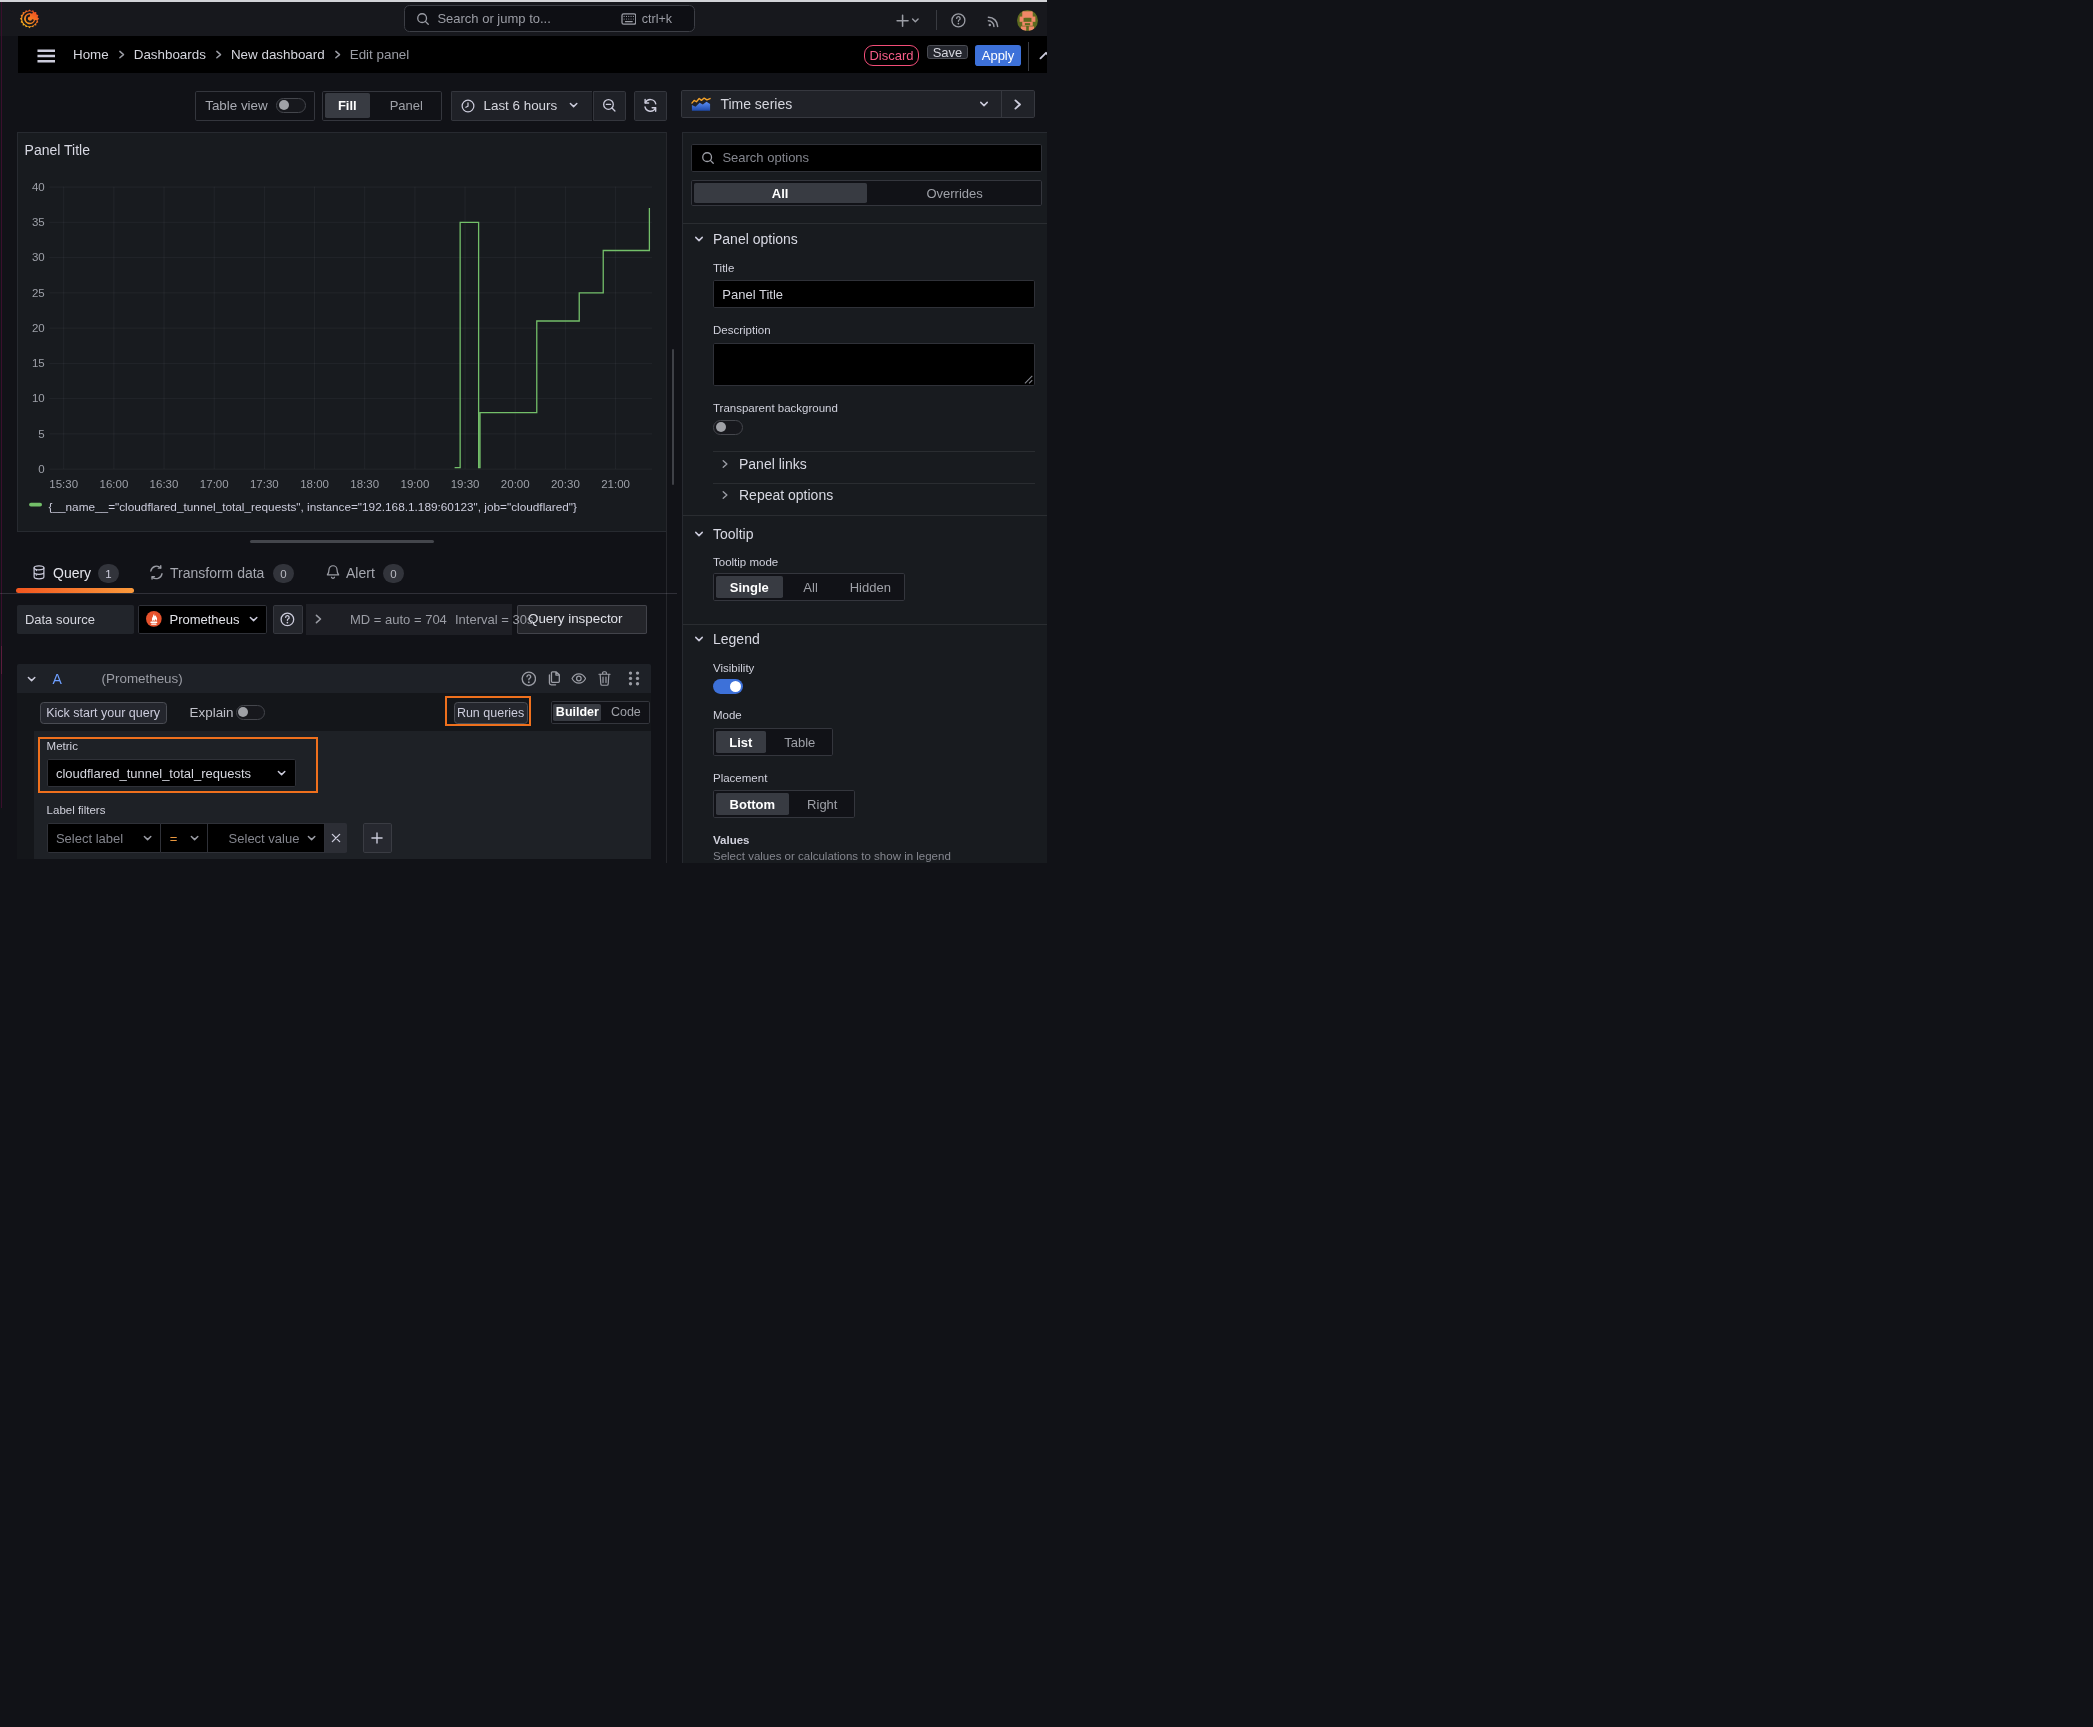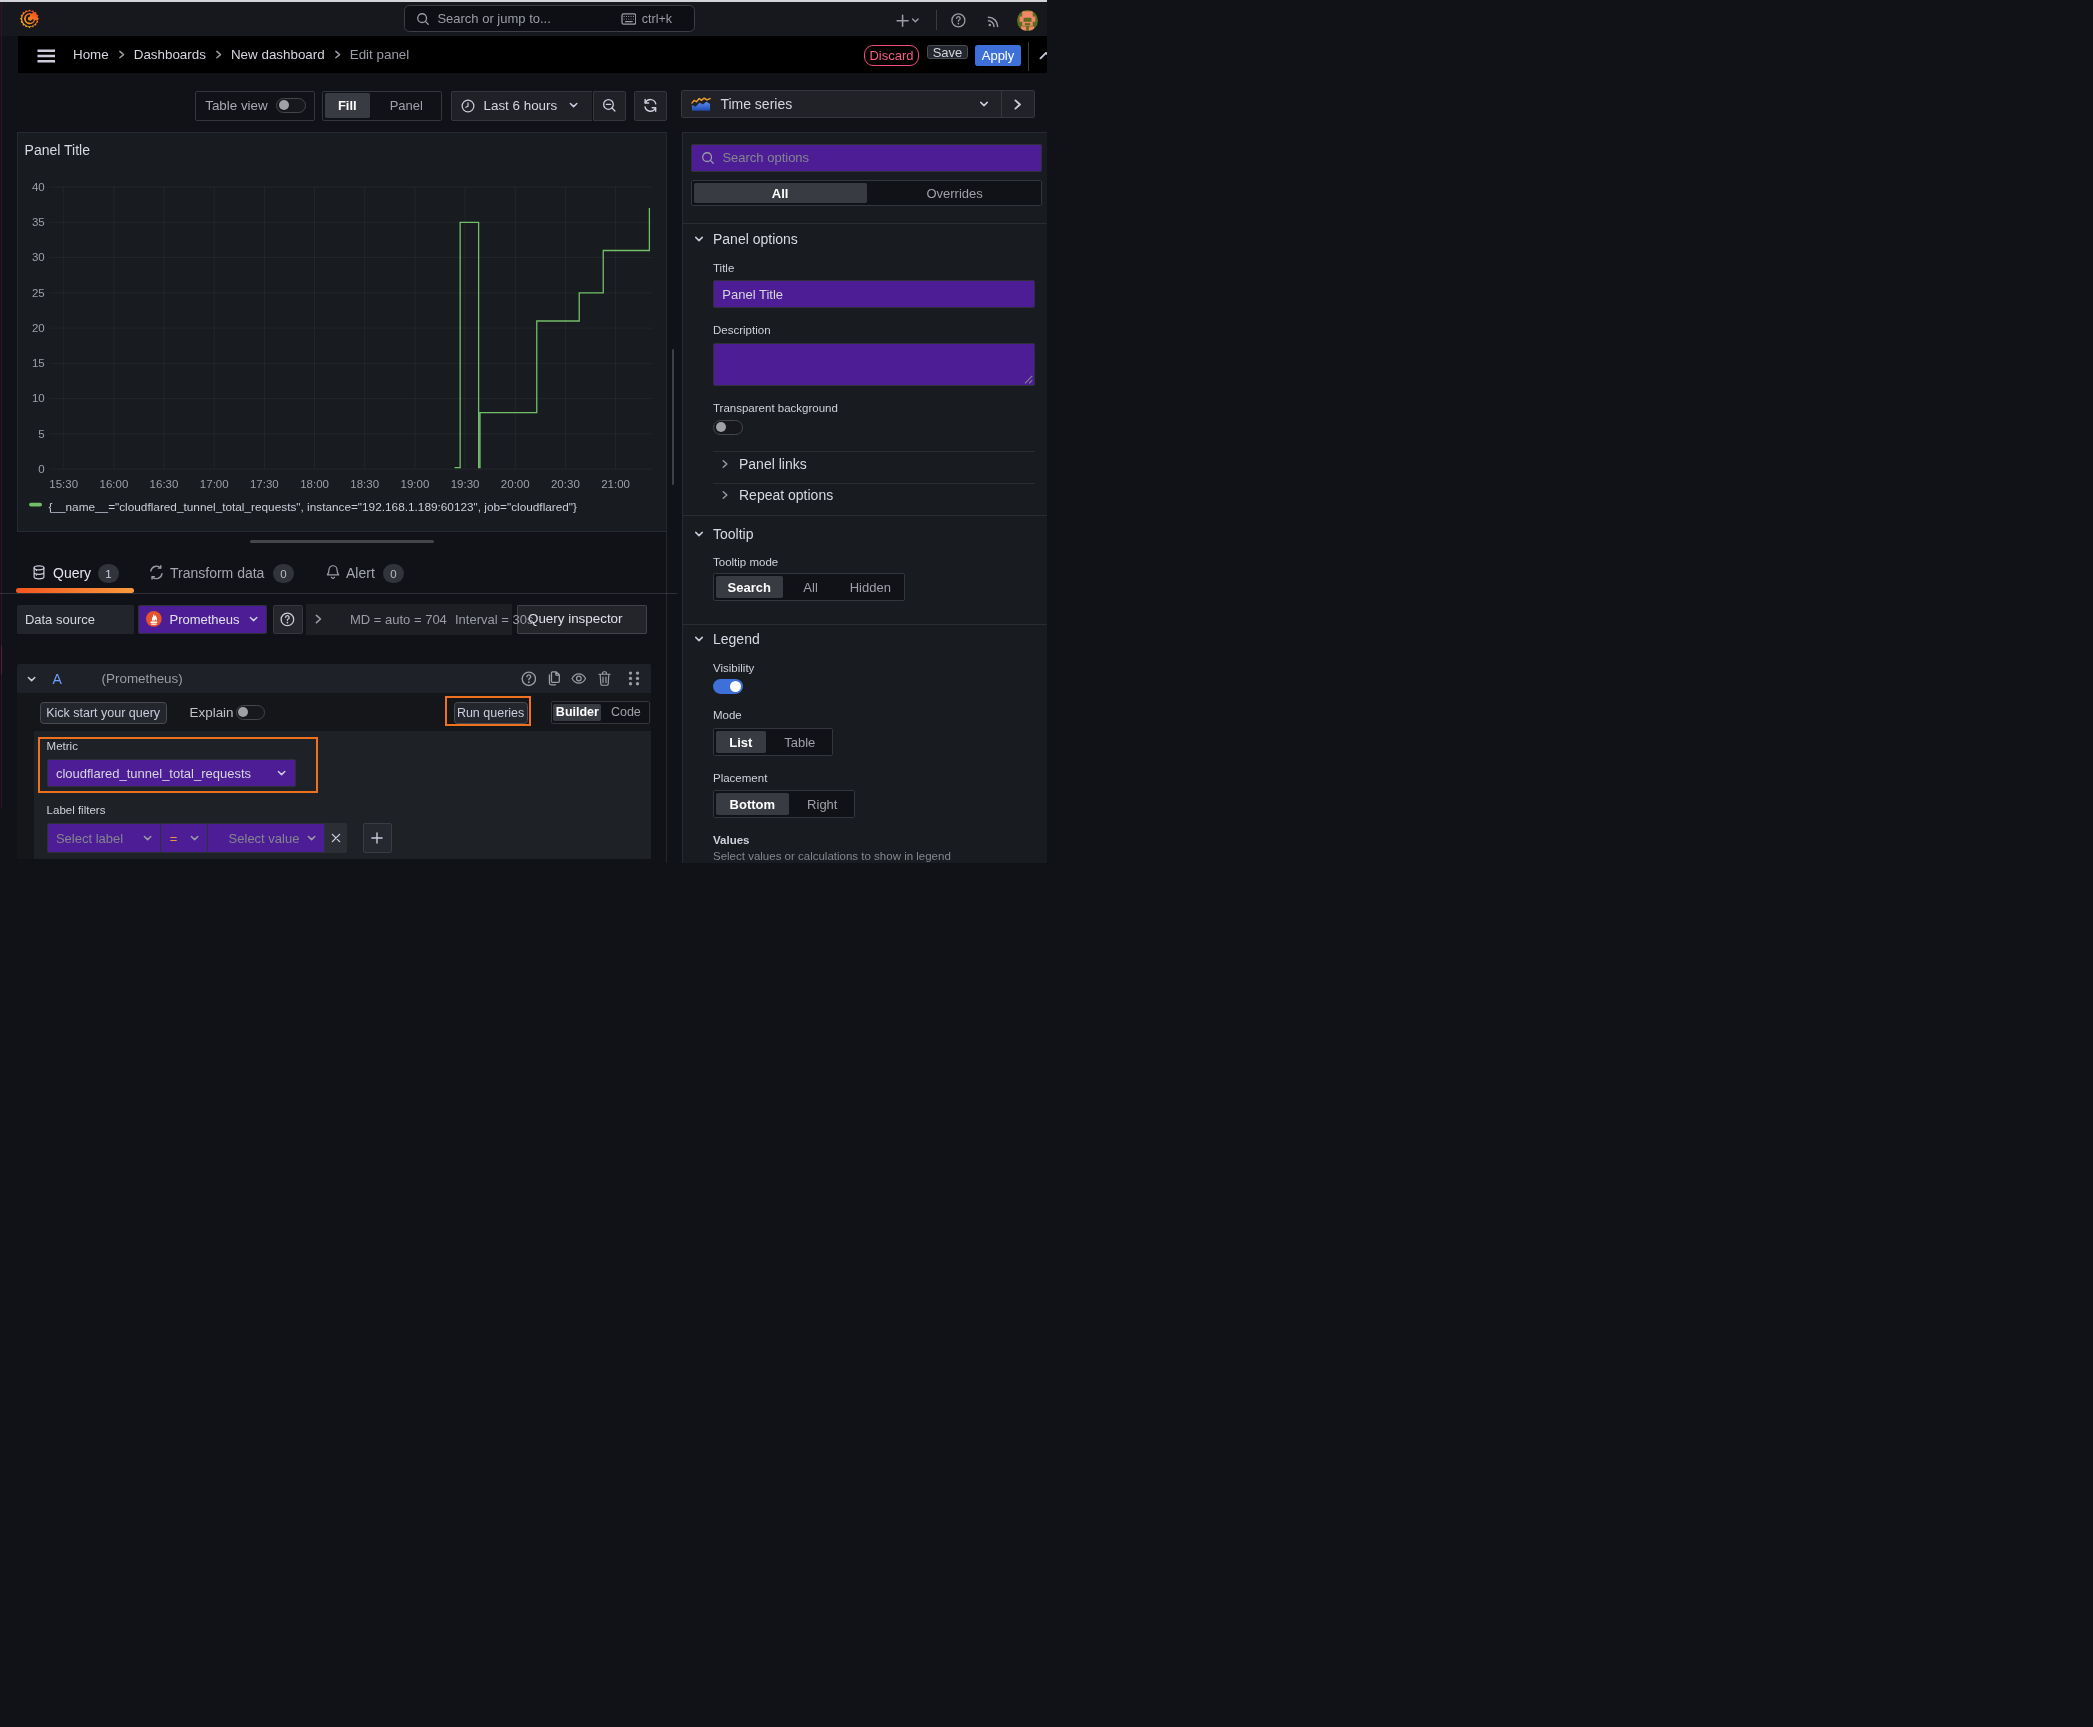--- a/index.html
+++ b/index.html
@@ -1,21 +1,21 @@
 <!DOCTYPE html>
 <html style="font-size:14.8px"><head><meta charset="utf-8">
 <style>
 *{margin:0;padding:0;box-sizing:border-box}
 html,body{width:1047px;height:864px;background:#111217;font-family:"Liberation Sans",sans-serif;overflow:hidden}
 body{position:relative}
 .abs{position:absolute !important}
 .ic{stroke:#9b9da5;stroke-width:1.5;fill:none;stroke-linecap:round;stroke-linejoin:round}
 .icw{stroke:#ccccdc;stroke-width:1.5;fill:none;stroke-linecap:round;stroke-linejoin:round}
 .lbl{color:#d0d1dc;font-size:11.5px}
-.inp{background:#4c1d95;border:0.9px solid #2f3138;border-radius:1.8px}
+.inp{background:#000000;border:0.9px solid #2f3138;border-radius:1.8px}
 .rgrp{border:0.9px solid #34363d;border-radius:1.8px;background:#111217;display:flex;align-items:stretch;padding:0}
 .rseg{display:flex;align-items:center;justify-content:center;font-size:13px;color:#9fa1a8}
 .rsel{background:#383b42;color:#fff;font-weight:700;border-radius:1.8px;margin:1.8px}
 .div{background:rgba(204,204,220,0.10);height:0.9px}
 .btn2{background:#24262d;border:0.9px solid #4a4c53;border-radius:3.7px;color:#ccccdc;font-size:12.5px;display:flex;align-items:center;justify-content:center}
 .tgl{width:29.5px;height:14.8px;border-radius:7.4px;background:#17181d;border:0.9px solid #44464c;position:relative}
 .tgl .k{position:absolute;top:1.4px;left:1.8px;width:10px;height:10px;border-radius:50%;background:#9fa1a6}
 .tglon{width:29.5px;height:14.8px;border-radius:7.4px;background:#3d71d9;position:relative}
 .tglon .k{position:absolute;top:1.8px;right:1.8px;width:11px;height:11px;border-radius:50%;background:#fff}
 </style></head>
@@ -387,21 +387,21 @@
       <path d="M1.5 1.5 6 5.5 1.5 9.5" stroke-width="1.7"></path>
     </svg>
   <span class="abs" style="left:56px;top:354px;font-size:14px;color:#d8d9e3">Repeat options</span>
   <div class="div abs" style="left:0;top:382px;width:365px"></div>
   <svg class="abs icw" style="left:11px;top:398px" width="10" height="6.5" viewBox="0 0 10 7">
       <path d="M1.5 1.5 5 5 8.5 1.5" stroke-width="1.6"></path>
     </svg>
   <span class="abs" style="left:30px;top:393px;font-size:14px;font-weight:500;color:#d8d9e3">Tooltip</span>
   <span class="abs lbl" style="left:30px;top:423px">Tooltip mode</span>
   <div class="rgrp abs" style="left:30px;top:440px;width:192px;height:28px">
-    <div class="rseg rsel" style="width:67px">Search</div>
+    <div class="rseg rsel" style="width:67px">Single</div>
     <div class="rseg" style="width:52px">All</div>
     <div class="rseg" style="flex:1">Hidden</div>
   </div>
   <div class="div abs" style="left:0;top:491px;width:365px"></div>
   <svg class="abs icw" style="left:11px;top:503px" width="10" height="6.5" viewBox="0 0 10 7">
       <path d="M1.5 1.5 5 5 8.5 1.5" stroke-width="1.6"></path>
     </svg>
   <span class="abs" style="left:30px;top:498px;font-size:14px;font-weight:500;color:#d8d9e3">Legend</span>
   <span class="abs lbl" style="left:30px;top:529px">Visibility</span>
   <div class="tglon abs" style="left:30px;top:546px">

